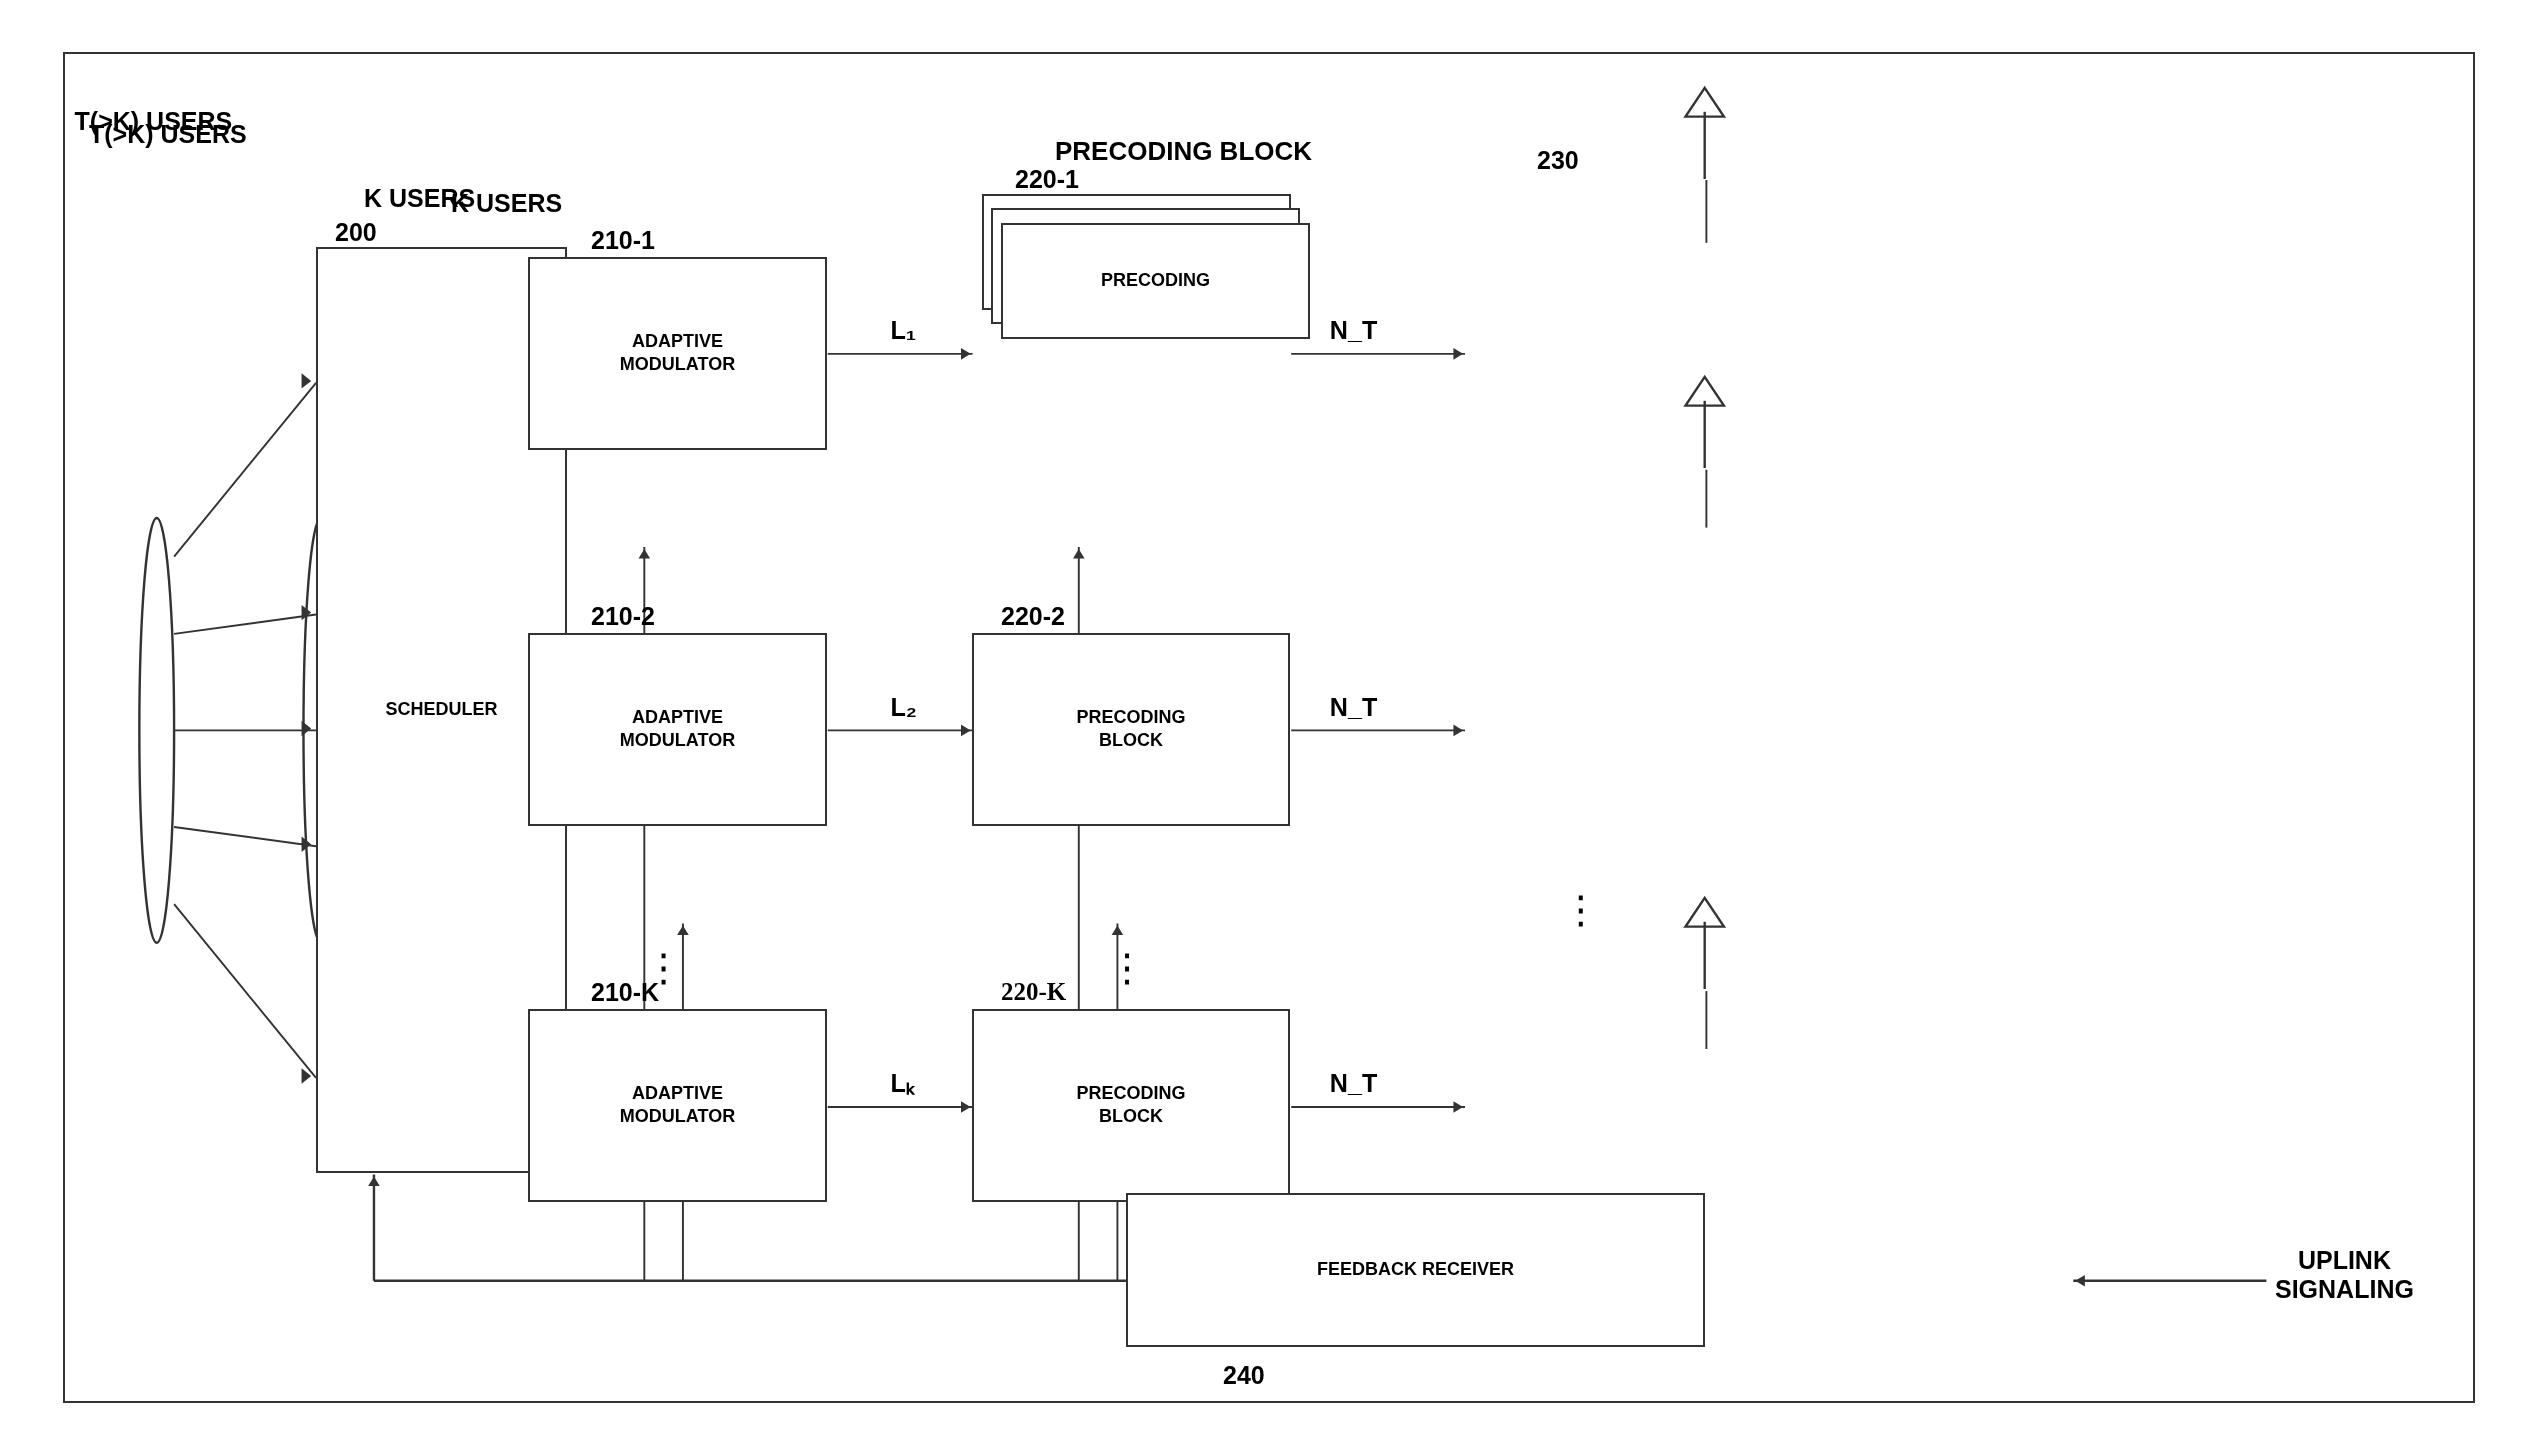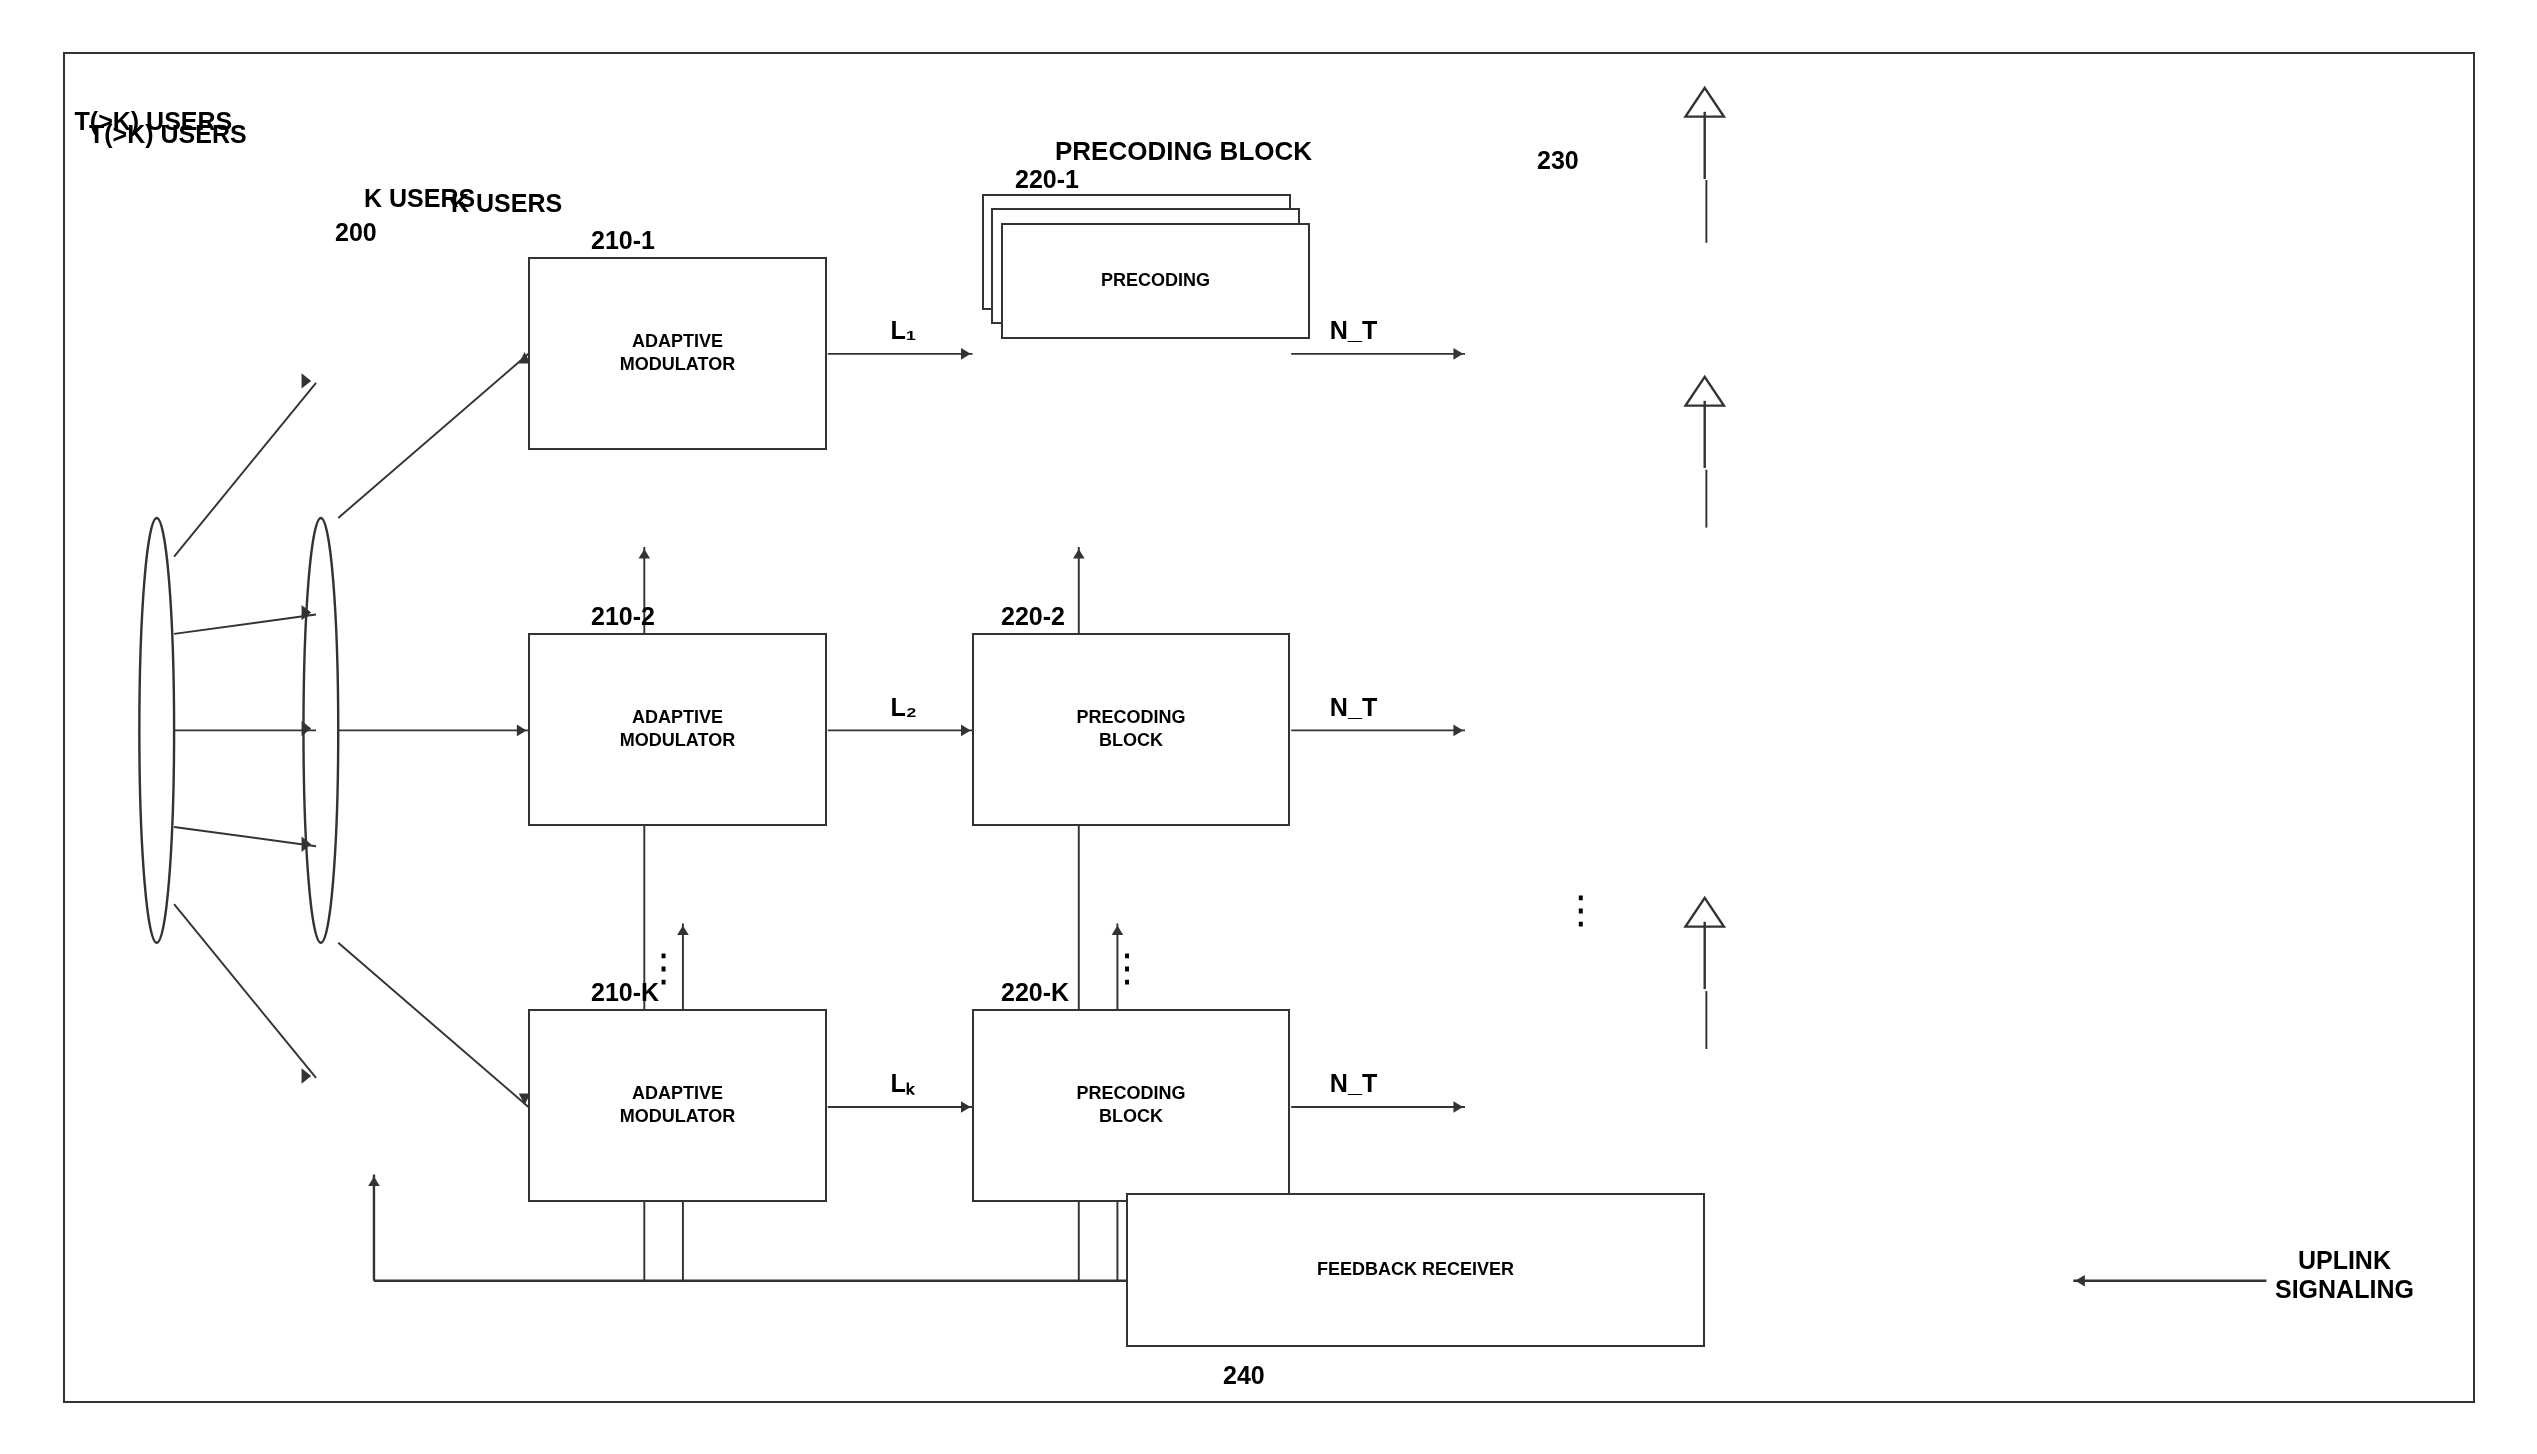--- a/index.html
+++ b/index.html
@@ -133,20 +133,23 @@
 
     <line x1="1700" y1="195" x2="1700" y2="130" stroke="#333" stroke-width="2"></line>
 
     <line x1="1700" y1="490" x2="1700" y2="430" stroke="#333" stroke-width="2"></line>
 
     <line x1="1700" y1="1030" x2="1700" y2="970" stroke="#333" stroke-width="2"></line>
   </svg>
 
   <div class="label" style="left:9.6px; top:53px; font-size:25px;">T(&gt;K) USERS</div>
 
+  <div class="block" style="left:251px; top:193px; width:251px; height:926px;">
+    <span>SCHEDULER</span>
+  </div>
 
   <div class="label" style="left:270px; top:164px;">200</div>
 
   <div class="label" style="left:299px; top:130px;">K USERS</div>
 
   <div class="block" style="left:463px; top:203px; width:299px; height:193px;">
     <span style="white-space:pre-line;">ADAPTIVE
 MODULATOR</span>
   </div>
   <div class="label" style="left:526px; top:172px;">210-1</div>
@@ -177,21 +180,21 @@
   <div class="block" style="left:907px; top:579px; width:318px; height:193px;">
     <span style="white-space:pre-line;">PRECODING
 BLOCK</span>
   </div>
   <div class="label" style="left:936px; top:548px;">220-2</div>
 
   <div class="block" style="left:907px; top:955px; width:318px; height:193px;">
     <span style="white-space:pre-line;">PRECODING
 BLOCK</span>
   </div>
-  <div class="label" style="left:936px; top:924px;">220-K</div>
+  <div class="label" style="left:936px; top:924px;font-family:Liberation Serif, serif;">220-K</div>
 
   <div class="label" style="left:1472px; top:92px;">230</div>
 
   <svg style="position:absolute; left:1606px; top:29px; width:77px; height:96px;" viewBox="0 0 80 100" width="77" height="96">
     <line x1="35" y1="100" x2="35" y2="30" stroke="#333" stroke-width="2.5"></line>
     <polygon points="35,5 15,35 55,35" fill="none" stroke="#333" stroke-width="2.5"></polygon>
   </svg>
 
   <svg style="position:absolute; left:1606px; top:318px; width:77px; height:96px;" viewBox="0 0 80 100" width="77" height="96">
     <line x1="35" y1="100" x2="35" y2="30" stroke="#333" stroke-width="2.5"></line>

